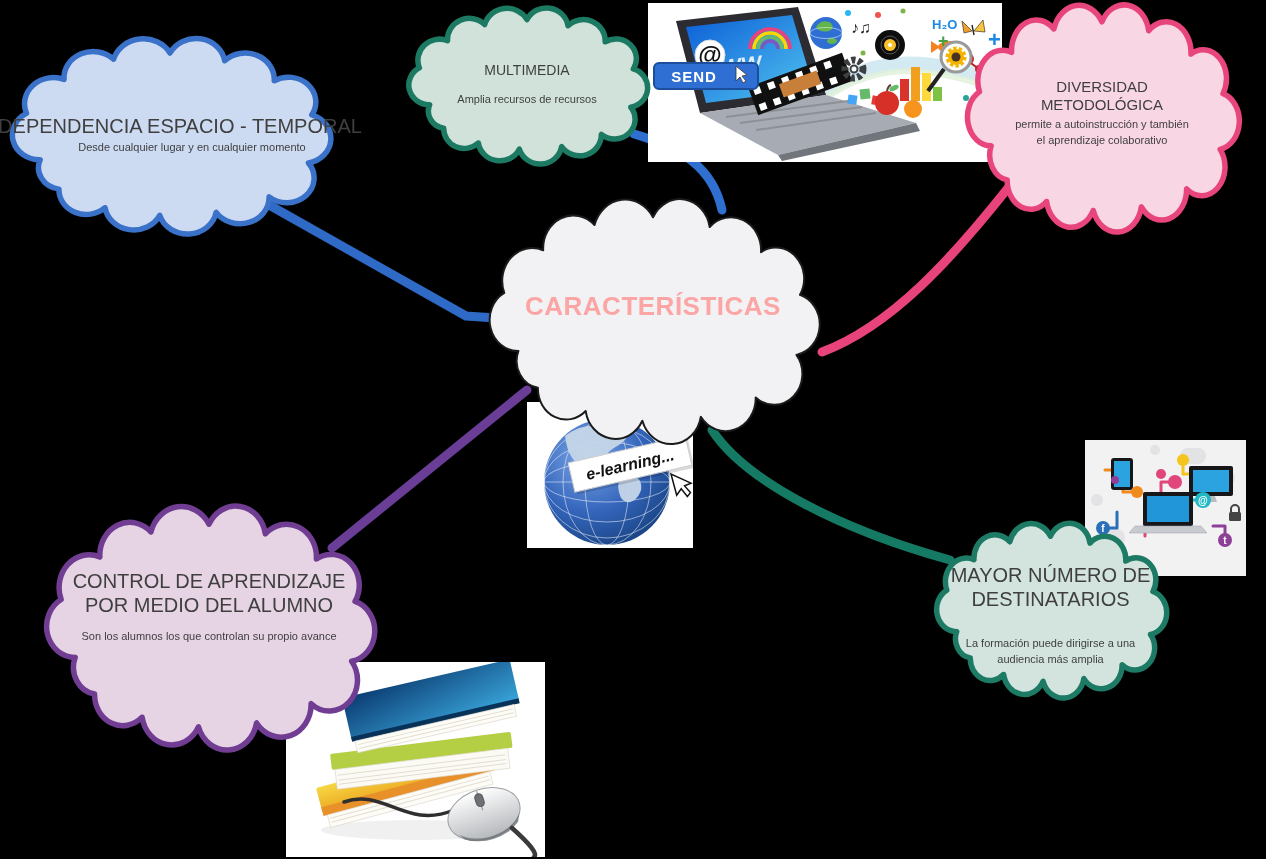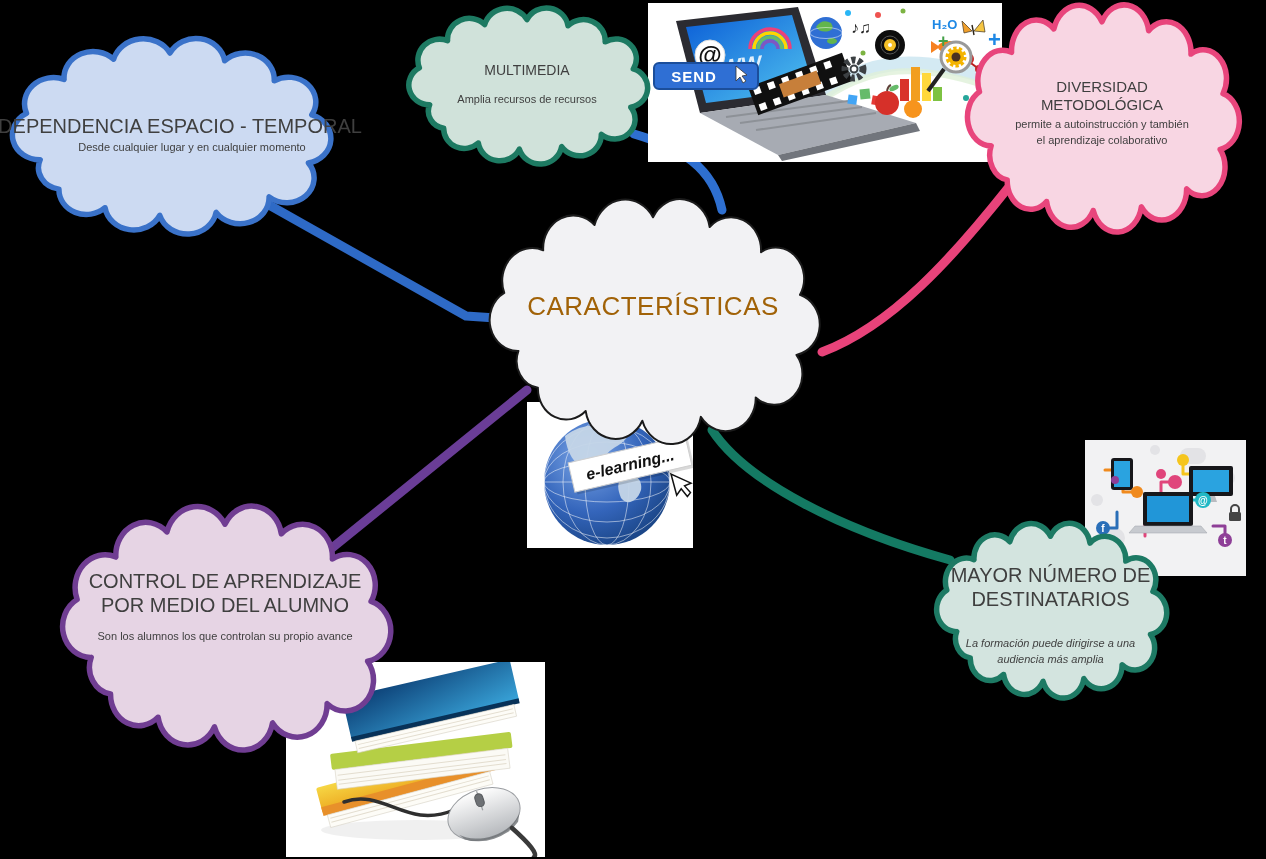--- a/index.html
+++ b/index.html
@@ -18,27 +18,27 @@
   .cloud-title{font-size:20px;line-height:1.2;}
   .cloud-sub{font-size:11px;line-height:1.45;}
   .cloud--tl .cloud-title{white-space:nowrap;font-size:20px;}
   .cloud--tl .cloud-sub{margin-top:2px;white-space:nowrap;margin-left:44px;}
   .cloud--mm .cloud-title{font-size:14px;text-align:center;}
   .cloud--mm .cloud-sub{margin-top:14px;}
   .cloud--pink .cloud-label{padding-bottom:8px;}
   .cloud--pink .cloud-title{font-size:15px;max-width:190px;}
   .cloud--pink .cloud-sub{margin-top:3px;max-width:175px;}
   .cloud--central .cloud-label{padding-bottom:26px;}
-  .cloud--central .cloud-title{font-size:26px;font-weight:normal;color:#a16207;line-height:1.35;letter-spacing:.5px;text-align:right;}
+  .cloud--central .cloud-title{font-size:26px;font-weight:bold;color:#fca5a5;line-height:1.35;letter-spacing:.5px;text-align:right;}
   .cloud--bl .cloud-label{padding-bottom:40px;}
   .cloud--bl .cloud-title{font-size:20px;max-width:290px;}
   .cloud--bl .cloud-sub{margin-top:12px;max-width:310px;}
   .cloud--br .cloud-label{padding-top:12px;gap:20px;}
   .cloud--br .cloud-title{font-size:20px;max-width:200px;}
-  .cloud--br .cloud-sub{margin-top:5px;max-width:200px;font-style:italic;}
+  .cloud--br .cloud-sub{margin-top:5px;max-width:200px;}
 </style>
 </head>
 <body>
 
 <svg width="0" height="0" style="position:absolute">
   <defs>
     <path id="cloudPath" vector-effect="non-scaling-stroke" d="M 20,80 A 16 16 0 0 1 12,50 A 17 17 0 0 1 34,28 A 17 17 0 0 1 63,15
          A 18 18 0 0 1 96,11 A 17 17 0 0 1 128,16 A 17 17 0 0 1 157,29
          A 16 16 0 0 1 179,51 A 16 16 0 0 1 177,82 A 16 16 0 0 1 154,104
          A 17 17 0 0 1 123,114 A 17 17 0 0 1 90,116 A 17 17 0 0 1 58,111
@@ -346,21 +346,21 @@
 
   <div class="cloud cloud--central" style="left: 483px; top: 196px; width: 340px; height: 248px; --fill: #f2f2f4; --stroke: #1b1b1b;">
     <svg class="cloud-shape" viewBox="0 0 192 128" preserveAspectRatio="none">
         <use href="#cloudPath"></use>
       </svg>
     <div class="cloud-label">
       <div class="cloud-title">CARACTERÍSTICAS</div>
     </div>
   </div>
 
-  <div class="cloud cloud--bl" style="left: 56px; top: 503px; width: 338px; height: 247px; --fill: #e6d4e4; --stroke: #703d92;">
+  <div class="cloud cloud--bl" style="left: 40px; top: 503px; width: 338px; height: 247px; --fill: #e6d4e4; --stroke: #703d92;">
     <svg class="cloud-shape" viewBox="0 0 192 128" preserveAspectRatio="none">
         <use href="#cloudPath"></use>
       </svg>
     <div class="cloud-label">
       <div class="cloud-title">CONTROL DE APRENDIZAJE POR MEDIO DEL ALUMNO</div>
       <div class="cloud-sub">Son los alumnos los que controlan su propio avance</div>
     </div>
   </div>
 
   <div class="cloud cloud--br" style="left: 932px; top: 521px; width: 237px; height: 177px; --fill: #d3e4df; --stroke: #1d7a64;">

